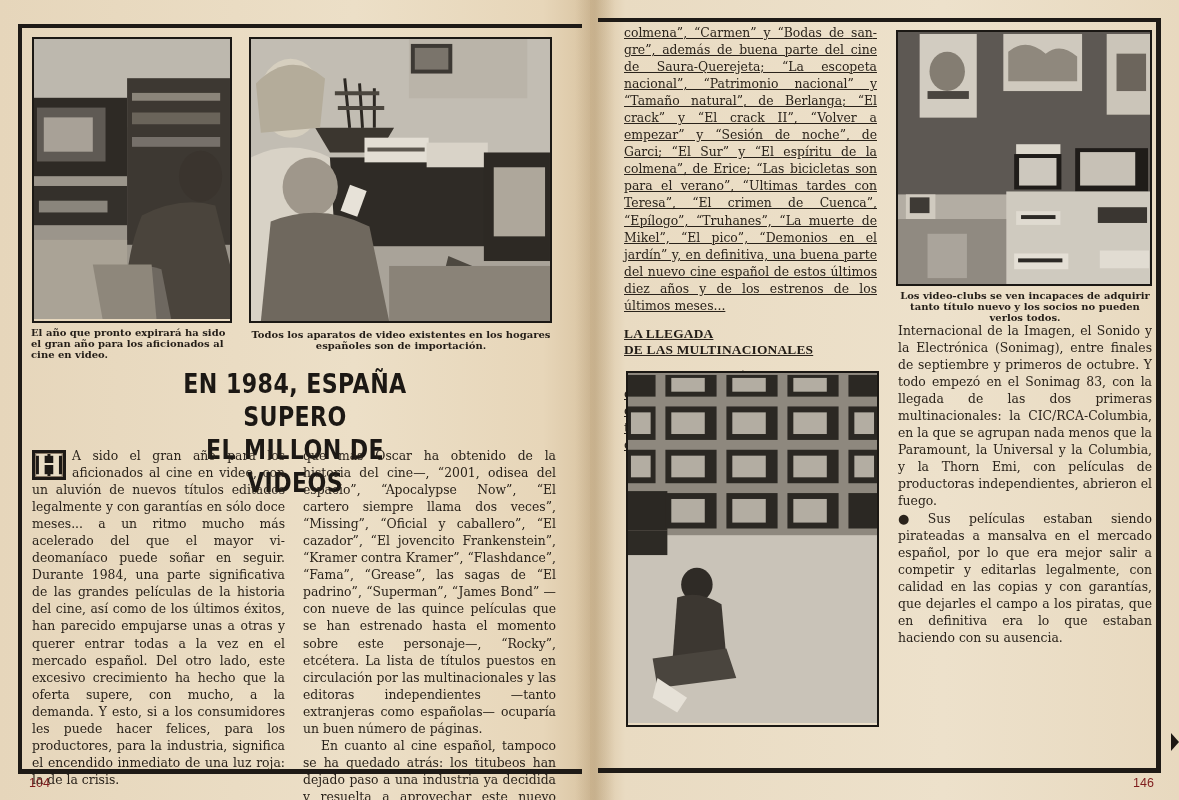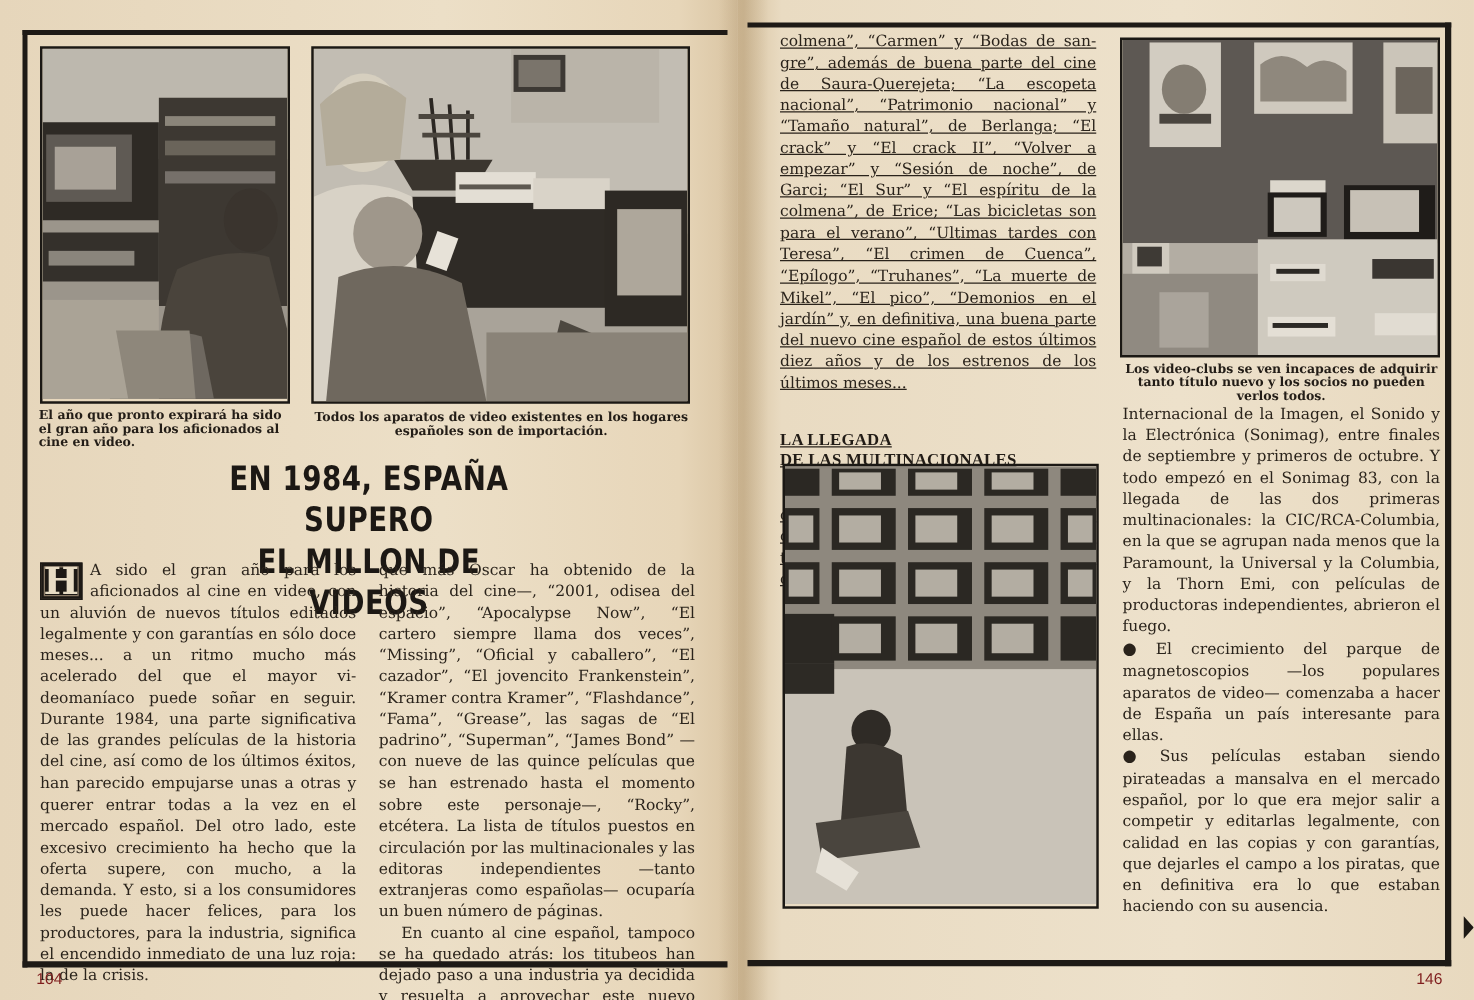--- a/index.html
+++ b/index.html
@@ -190,21 +190,21 @@
   <div class="col" style="left:303px; top:447px; width:253px;">
     <p>que más Oscar ha obtenido de la historia del cine—, “2001, odisea del espacio”, “Apocalypse Now”, “El cartero siempre llama dos veces”, “Missing”, “Oficial y caballero”, “El cazador”, “El jovencito Frankenstein”, “Kramer contra Kramer”, “Flashdance”, “Fama”, “Grease”, las sa­gas de “El padrino”, “Superman”, “Ja­mes Bond” —con nueve de las quince pe­lículas que se han estrenado hasta el mo­mento sobre este personaje—, “Rocky”, etcétera. La lista de títulos puestos en cir­culación por las multinacionales y las edi­toras independientes —tanto extranjeras como españolas— ocuparía un buen núme­ro de páginas.</p>
     <p class="ind">En cuanto al cine español, tampoco se ha quedado atrás: los titubeos han dejado paso a una industria ya decidida y resuel­ta a aprovechar este nuevo medio de difusión.</p>
 
   </div>
 
   <div class="pagenum" style="left:29px; top:776px;">104</div>
 
   <div class="col" style="left:624px; top:24px; width:253px;text-decoration:underline;">
     <p>colmena”, “Carmen” y “Bodas de san­gre”, además de buena parte del cine de Saura-Querejeta; “La escopeta nacional”, “Patrimonio nacional” y “Tamaño natu­ral”, de Berlanga; “El crack” y “El crack II”, “Volver a empezar” y “Sesión de no­che”, de Garci; “El Sur” y “El espíritu de la colmena”, de Erice; “Las bicicletas son para el verano”, “Ultimas tardes con Te­resa”, “El crimen de Cuenca”, “Epílogo”, “Truhanes”, “La muerte de Mikel”, “El pico”, “Demonios en el jardín” y, en defi­nitiva, una buena parte del nuevo cine es­pañol de estos últimos diez años y de los estrenos de los últimos meses...</p>
-    <h3 style="margin-top:30px;">
+    <h3 style="margin-top:12px;">
       <span>LA LLEGADA</span><br>
       <span>DE LAS MULTINACIONALES</span>
     </h3>
     <p class="ind">El video, más que seguir el calendario, vive sus ciclos de otoño a otoño, como los estudiantes. Sus temporadas comienzan con la celebración en Barcelona del Salón</p>
   </div>
 
   <div class="photo" style="left:626px; top:371px; width:253px; height:356px;">
     <svg class="ph" viewBox="0 0 253 356" preserveAspectRatio="none">
       <rect width="253" height="356" fill="#bcb6ab"></rect>
       <rect x="0" y="0" width="253" height="165" fill="#8e887e"></rect>
@@ -283,21 +283,20 @@
       <rect x="8" y="165" width="30" height="25" fill="#d0cabf"></rect>
       <rect x="12" y="168" width="20" height="16" fill="#3e3a35"></rect>
       <rect x="30" y="205" width="40" height="45" fill="#e6e1d7"></rect>
       <rect x="0" y="190" width="110" height="66" fill="#6e6860" opacity="0.5"></rect>
     </svg>
   </div>
   <div class="caption" style="left:896px; top:290px; width:258px; text-align:center;">Los video-clubs se ven incapaces de adquirir tanto título nuevo y los socios no pueden verlos todos.</div>
 
   <div class="col" style="left:898px; top:322px; width:254px;">
     <p>Internacional de la Imagen, el Sonido y la Electrónica (Sonimag), entre finales de septiembre y primeros de octubre. Y todo empezó en el Sonimag 83, con la llegada de las dos primeras multinacionales: la CIC/RCA-Columbia, en la que se agrupan nada menos que la Paramount, la Univer­sal y la Columbia, y la Thorn Emi, con películas de productoras independientes, abrieron el fuego.</p>
-    <p><span class="bullet">●</span><span>El crecimiento del parque de magnetos­copios —los populares aparatos de vi­deo— comenzaba a hacer de España un país interesante para ellas.</span></p>
     <p><span class="bullet">●</span><span>Sus películas estaban siendo pirateadas a mansalva en el mercado español, por lo que era mejor salir a competir y editarlas legalmente, con calidad en las copias y con garantías, que dejarles el campo a los pi­ratas, que en definitiva era lo que estaban haciendo con su ausencia.</span></p>
 
   </div>
 
   <div class="arrow"></div>
 
   <div class="pagenum" style="left:1133px; top:776px;">146</div>
 </div>
 
 </body></html>

